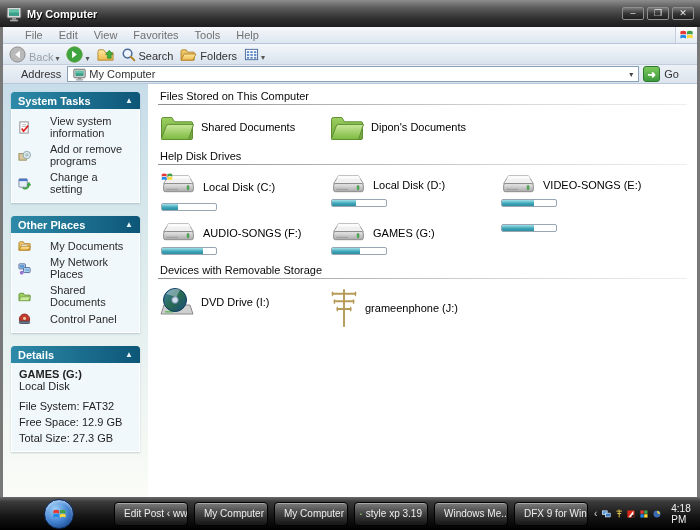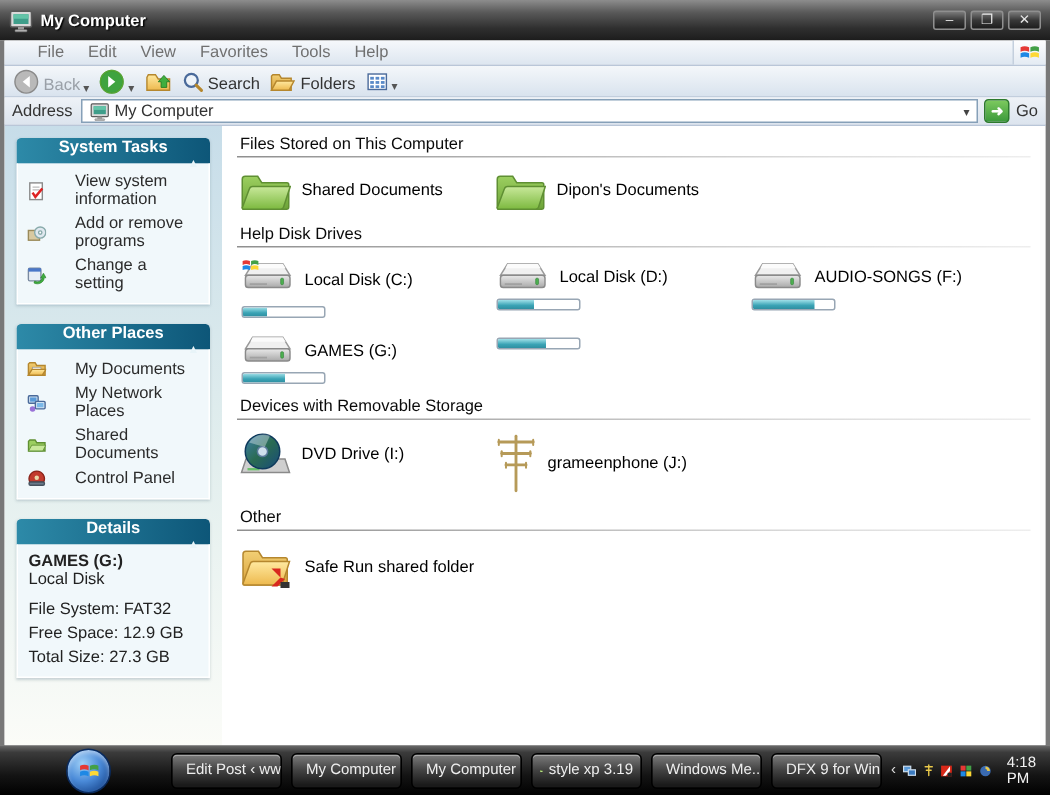--- a/index.html
+++ b/index.html
@@ -28,40 +28,40 @@
     border-left:1px solid #c4cfdd; background:linear-gradient(#fdfdfe,#e4ebf3); }
 
   .toolbar { height:21px; background:linear-gradient(#f4f7fa,#d9e3ee); border-bottom:1px solid #c2cedd;
     display:flex; align-items:center; padding-left:6px; font-size:11px; color:#333; }
   .tbgroup { display:flex; align-items:flex-end; margin-right:7px; }
   .tblabel { margin-left:3px; }
   .tblabel.dim { color:#9aa0a8; }
   .caret { font-size:8px; color:#555; margin-left:2px; }
 
   .addressbar { height:19px; background:linear-gradient(#eef2f7,#dce4ee); border-bottom:1px solid #b9c6d8;
-    display:flex; align-items:center; padding:0 5px; font-size:11px; color:#333; }
+    display:flex; align-items:center; padding:0 18px; font-size:11px; color:#333; }
   .addrlabel { margin-right:6px; }
   .addrinput { flex:1; height:16px; background:#fff; border:1px solid #86a0b8; display:flex; align-items:center;
     padding:0 2px; }
   .addrinput .aicon { width:13px; height:13px; margin:0 3px; }
   .addrinput .acaret { margin-left:auto; font-size:8px; color:#444; padding:0 3px; }
   .gobtn { width:17px; height:16px; margin-left:4px; border-radius:3px; border:1px solid #2d7a2d;
     background:linear-gradient(#7cc95e,#3c9a3c); color:#fff; font-size:10px; font-weight:bold;
     display:flex; align-items:center; justify-content:center; }
   .golabel { margin-left:4px; }
 
   
   .main { flex:1; display:flex; overflow:hidden; }
   .sidebar { width:145px; background:linear-gradient(to bottom,#c7dde9 0%,#e3efee 55%,#fbfcf8 100%);
     padding:8px 8px 0 8px; }
   .panel { margin-bottom:13px; border-radius:3px 3px 0 0; overflow:hidden;
     box-shadow:0 1px 2px rgba(60,90,110,.25); }
   .phead { height:17px; background:linear-gradient(to right,#2d8aa8,#0d5678);
     color:#fff; font-size:11px; font-weight:bold; display:flex; align-items:center; padding:0 7px;
-    border-radius:3px 3px 0 0;flex-direction:column; }
+    border-radius:3px 3px 0 0; }
   .phead .parrow { margin-left:auto; font-size:8px; color:#e8f4f8; }
   .pbody { background:#f1f8fb; border:1px solid #fff; border-top:none; padding:4px 2px 5px 2px; }
   .pitem { display:flex; align-items:center; gap:19px; padding:2px 4px; font-size:11px; color:#2b2b2b; }
   .pitem svg { flex:0 0 auto; }
   .details-body { padding:5px 7px 7px 7px; font-size:11px; color:#222; }
   .dname { font-weight:bold; }
   .dtype { margin-bottom:8px; }
   .drow { margin-top:4px; }
 
   .content { flex:1; background:#fff; padding:4px 10px 0 10px; }
@@ -515,20 +515,31 @@
               </div>
               <div class="usagebar">
                   <div class="usagefill" style="width: 45%;"></div>
                 </div>
             </div>
             <div class="item">
               <div class="item-top">
                 <svg width="36" height="23">
                     <use href="#i-drive"></use>
                   </svg>
+                <span class="item-label">VIDEO-SONGS (E:)</span>
+              </div>
+              <div class="usagebar">
+                  <div class="usagefill" style="width: 60%;"></div>
+                </div>
+            </div>
+            <div class="item">
+              <div class="item-top">
+                <svg width="36" height="23">
+                    <use href="#i-drive"></use>
+                  </svg>
                 <span class="item-label">AUDIO-SONGS (F:)</span>
               </div>
               <div class="usagebar">
                   <div class="usagefill" style="width: 75%;"></div>
                 </div>
             </div>
             <div class="item">
               <div class="item-top">
                 <svg width="36" height="23">
                     <use href="#i-drive"></use>
@@ -563,34 +574,20 @@
               <div class="item-top">
                 <svg width="28" height="42">
                     <use href="#i-antenna"></use>
                   </svg>
                 <span class="item-label">grameenphone (J:)</span>
               </div>
             </div>
           </div>
         </div>
 
-        <div class="section">
-          <div class="shead">Other</div>
-          <div class="srule"></div>
-          <div class="sgrid">
-            <div class="item">
-              <div class="item-top">
-                <svg width="36" height="32">
-                    <use href="#i-saferun"></use>
-                  </svg>
-                <span class="item-label">Safe Run shared folder</span>
-              </div>
-            </div>
-          </div>
-        </div>
 
       </div>
     </div>
   </div>
 
   <div class="taskbar">
     <div class="orb">
       <svg width="15" height="14">
           <use href="#i-flag"></use>
         </svg>

